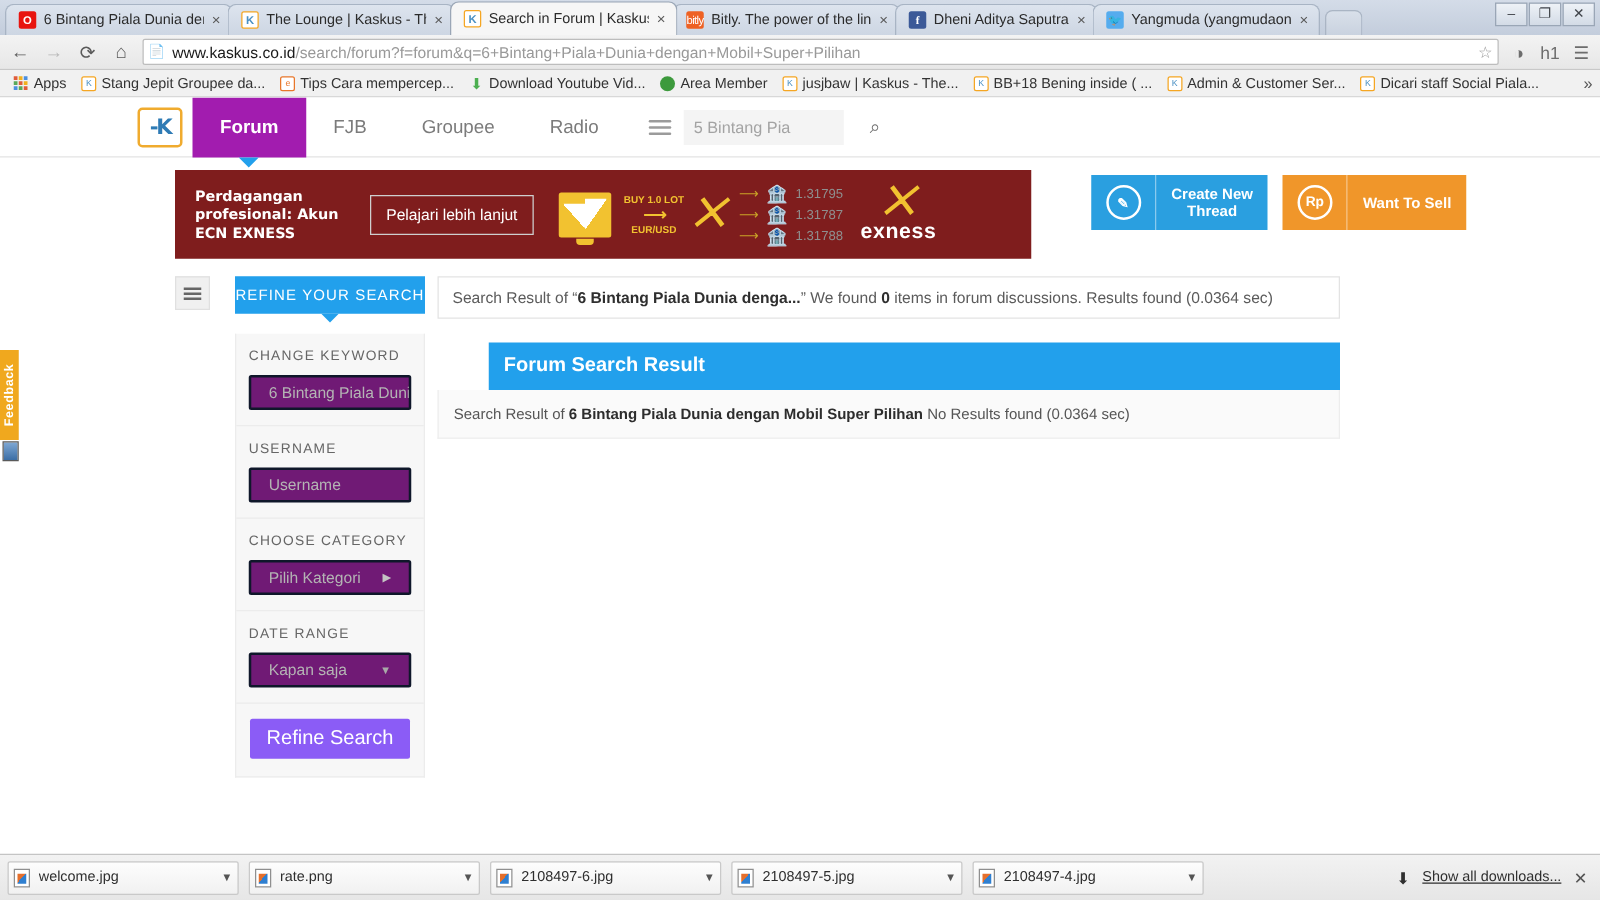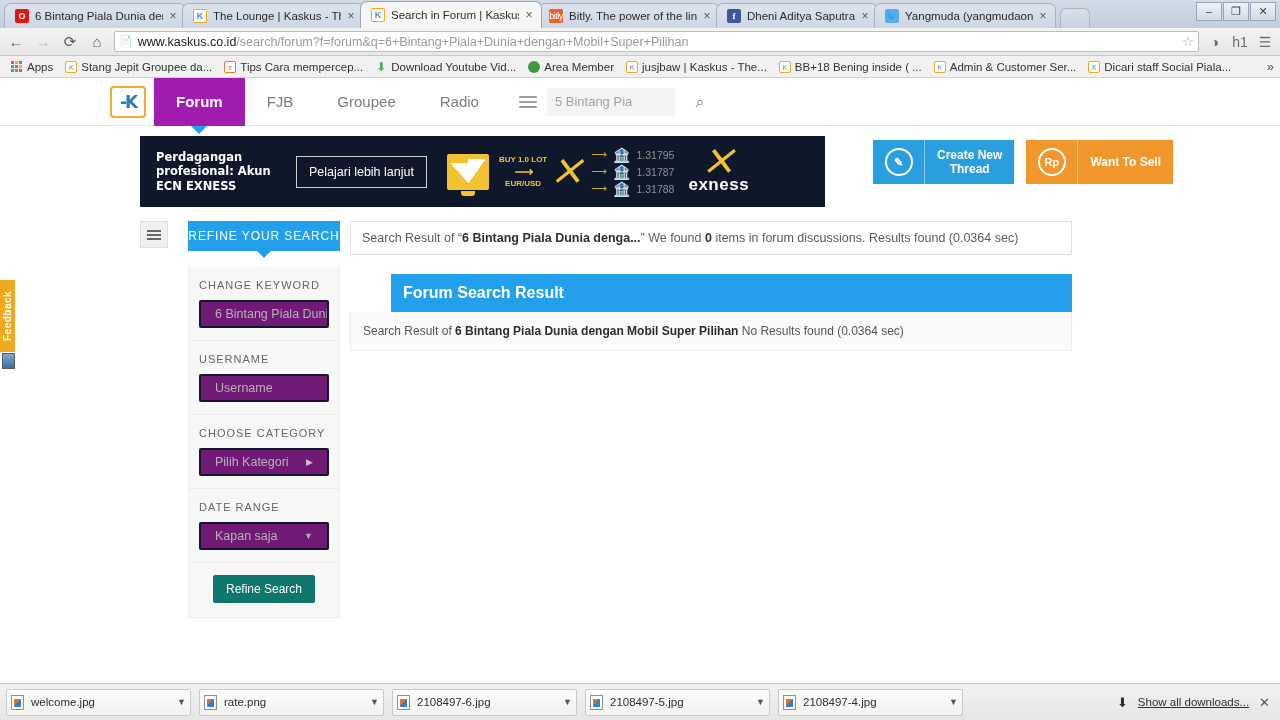--- a/index.html
+++ b/index.html
@@ -226,21 +226,21 @@
   }
 
   .banner-row {
     padding: 10px 0 0 140px;
     display: flex;
     align-items: flex-start;
     gap: 48px;
   }
   .adbanner {
     width: 685px; height: 71px;
-    background: #0f172a;
+    background: #7f1d1d;
     display: flex; align-items: center;
     padding: 0 16px;
     position: relative;
     overflow: hidden;
   }
   .ad-txt {
     color: #fff; font-weight: bold; font-size: 11.5px;
     line-height: 14.5px;
     width: 130px;
     font-family: "DejaVu Sans", sans-serif;
@@ -353,23 +353,23 @@
     font-size: 12.5px; color: #b4b4b4;
     padding: 0 14px;
     display: flex; align-items: center;
     white-space: nowrap; overflow: hidden;
     font-family: "Liberation Sans", sans-serif;
   }
   .finput .caret-r { margin-left: auto; color: #c4c4c4; font-size: 9px; }
   .finput .caret-d { margin-left: auto; color: #a9a9a9; font-size: 9px; }
   .refine-btn-wrap { text-align: center; padding-top: 12px; }
   .refine-btn {
-    background: #0f766e; color: #fff;
+    background: #8b5cf6; color: #fff;
     border: none; border-radius: 2px;
-    font-size: 12px; padding: 7px 13px;
+    font-size: 16px; padding: 7px 13px;
     font-family: "Liberation Sans", sans-serif;
     cursor: pointer;
   }
 
   .maincol { flex: 1 1 auto; margin-left: 10px; max-width: 722px; }
   .result-bar {
     border: 1px solid #e3e3e3;
     background: #fff;
     font-size: 12.5px; color: #5b5b5b;
     padding: 9px 11px;

